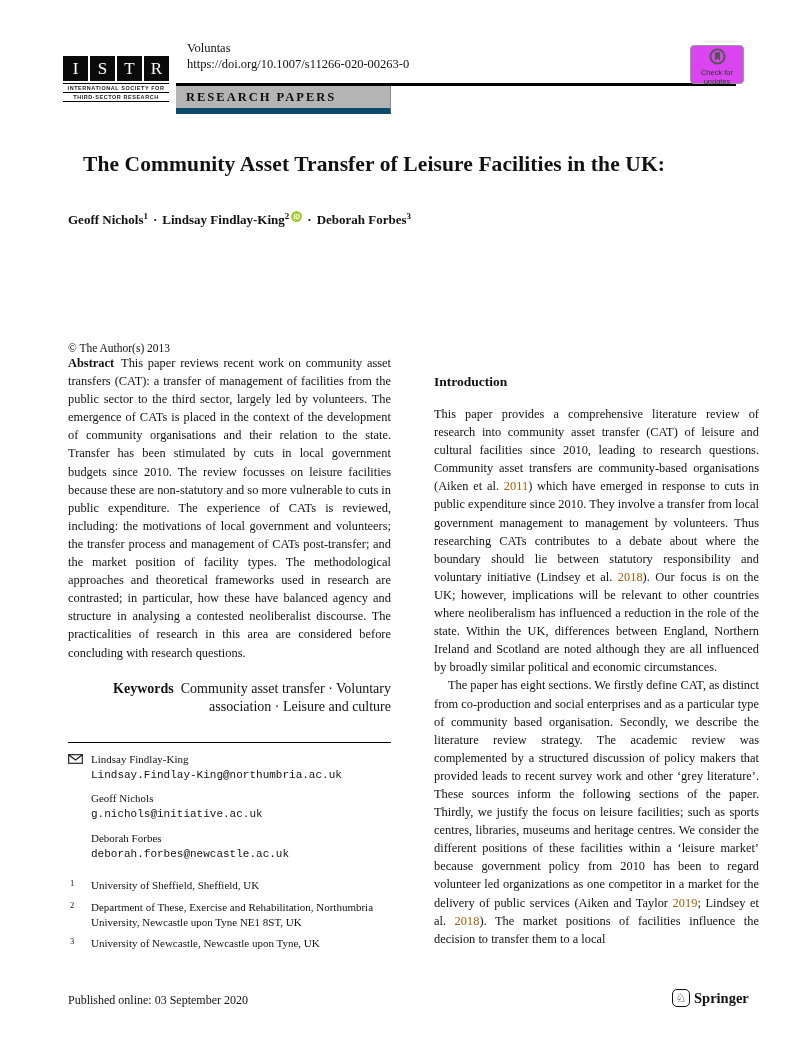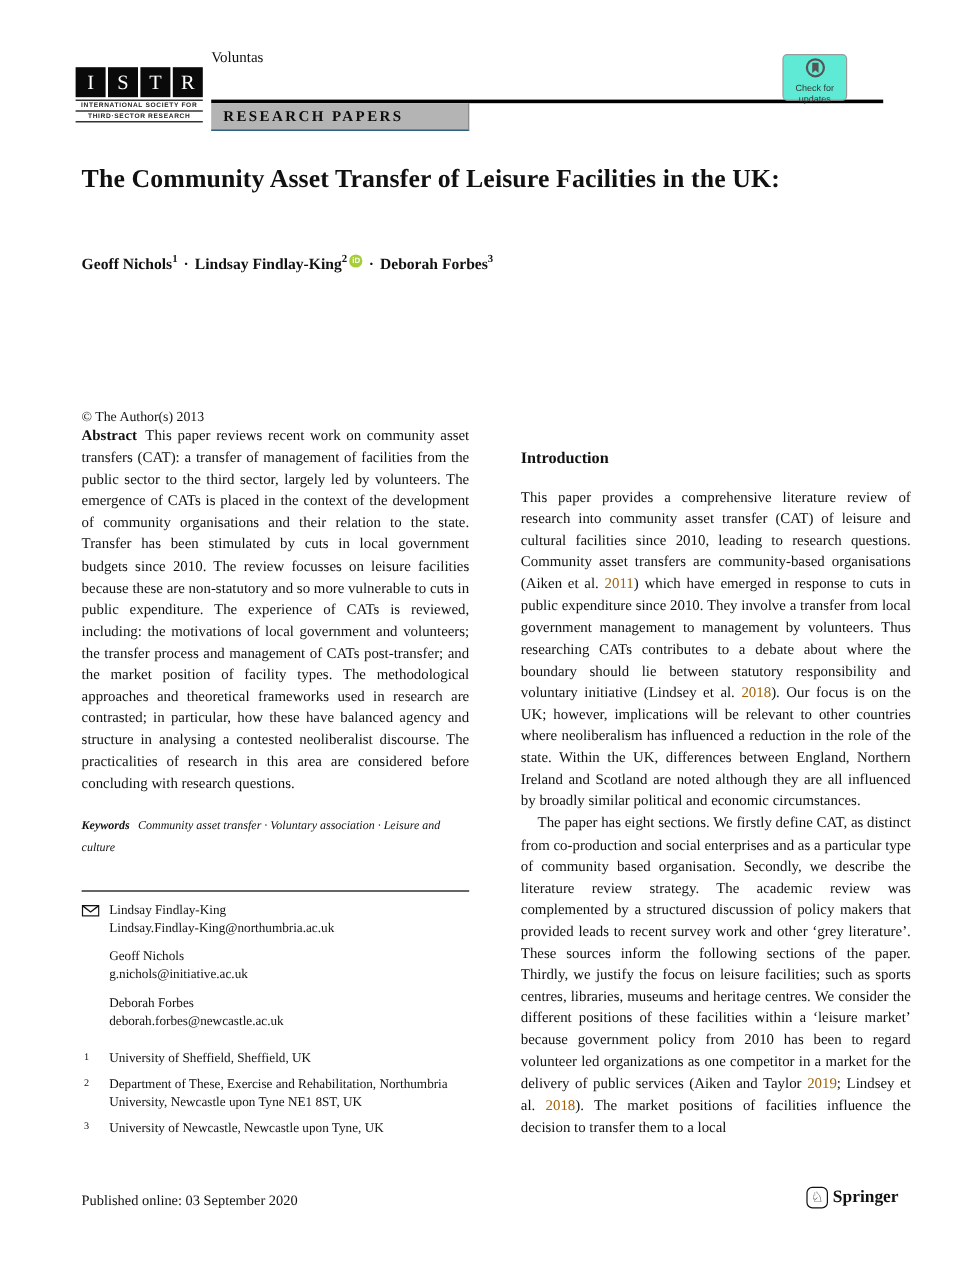--- a/index.html
+++ b/index.html
@@ -8,56 +8,56 @@
 
   
   .istr{position:absolute;left:63px;top:56px;width:106px;}
   .istr-squares{display:flex;gap:2px;}
   .istr-sq{width:25px;height:25px;background:#0a0a0a;color:#fff;display:flex;
            align-items:center;justify-content:center;font-size:17px;font-family:"Liberation Serif",serif;}
   .istr-sub{margin-top:2px;border-top:1.5px solid #000;}
   .istr-sub-row{border-bottom:1.5px solid #000;font-family:"Liberation Sans",sans-serif;
                 font-size:5.5px;font-weight:700;letter-spacing:0.55px;text-align:center;
                 padding:1px 0;color:#222;white-space:nowrap;}
-  .jblock{position:absolute;left:176px;top:41px;font-size:12.5px;line-height:1.25;}
+  .jblock{position:absolute;left:187px;top:41px;font-size:12.5px;line-height:1.25;}
   .journal-name{display:block;}
   .doi{display:block;color:#111;text-decoration:none;}
   .header-rule{position:absolute;left:176px;top:83px;width:560px;height:2.5px;background:#000;}
   .banner{position:absolute;left:176px;top:86px;width:214px;height:22px;background:#b4b4b4;
-          border-right:1px solid #8a8a8a;border-bottom:1px solid #0c4a6e;}
+          border-right:1px solid #8a8a8a;border-bottom:6px solid #0c4a6e;}
   .banner span{display:block;font-weight:700;font-size:12.5px;letter-spacing:2px;
                padding-left:10px;line-height:22px;color:#0d0d0d;}
-  .check-badge{position:absolute;left:652px;top:45px;width:52px;height:37px;background:#5eead4;
+  .check-badge{position:absolute;left:690px;top:45px;width:52px;height:37px;background:#d946ef;
                border:1px solid #9a9a9a;border-radius:4px;text-align:center;cursor:pointer;}
   .check-badge svg{margin-top:2px;}
   .check-badge .cb-text{font-family:"Liberation Sans",sans-serif;font-size:7.5px;line-height:1.15;color:#333;}
 
   
   .title{position:absolute;left:68px;top:136px;width:680px;font-size:21.5px;font-weight:700;
-         line-height:1.28;margin:0;letter-spacing:0.1px;}
+         line-height:1.28;margin:15px;letter-spacing:0.1px;}
   .authors{position:absolute;left:68px;top:211px;font-size:13px;font-weight:700;}
   .authors sup{font-size:9px;}
   .dot-sep::before{content:"\00b7";font-weight:700;margin:0 5px;}
   .orcid{display:inline-block;width:11px;height:11px;border-radius:50%;background:#a6ce39;
          color:#fff;font-family:"Liberation Sans",sans-serif;font-size:6.5px;font-weight:700;
          text-align:center;line-height:11px;vertical-align:super;margin-left:2px;cursor:pointer;}
 
   
   .col-left{position:absolute;left:68px;top:342px;width:323px;}
   .col-right{position:absolute;left:434px;top:374px;width:325px;}
   .copyright{font-size:11.5px;margin:0;}
   .para{font-size:12.4px;line-height:18.1px;text-align:justify;margin:0;}
   .abstract{}
   .inline-label{font-weight:700;margin-right:7px;}
-  .keywords{margin-top:18px;font-size:10px;line-height:18.1px;text-align:left;font-style:italic;}
+  .keywords{margin-top:18px;font-size:14px;line-height:18.1px;text-align:right;}
   .corr-rule{margin-top:26px;border:none;border-top:1.5px solid #000;width:100%;}
   .corr-block{margin-top:9px;font-size:11px;line-height:1.35;}
   .corr-entry{position:relative;padding-left:23px;margin-bottom:9px;}
   .mail-icon{position:absolute;left:0;top:2px;}
-  .corr-email{color:#111;text-decoration:none;cursor:pointer;}
+  .corr-email{color:#111;text-decoration:none;cursor:pointer;font-family:Liberation Mono, monospace;}
   .affils{margin-top:16px;font-size:11px;line-height:1.35;}
   .affil{position:relative;padding-left:23px;margin-bottom:7px;}
   .affil sup{position:absolute;left:2px;top:0;font-size:8.5px;}
 
   .intro-heading{font-size:13.5px;font-weight:700;margin:0 0 15px 0;}
   .indent{text-indent:14px;}
   .cite{color:#a16207;cursor:pointer;}
 
   
   .published{position:absolute;left:68px;top:993px;font-size:12px;}
@@ -80,20 +80,21 @@
       <span class="istr-sq">R</span>
     </div>
     <div class="istr-sub">
       <div class="istr-sub-row">INTERNATIONAL SOCIETY FOR</div>
       <div class="istr-sub-row">THIRD·SECTOR RESEARCH</div>
     </div>
   </div>
 
   <div class="jblock">
     <span class="journal-name">Voluntas</span>
+    <a class="doi">https://doi.org/10.1007/s11266-020-00263-0</a>
   </div>
 
   <div class="header-rule"></div>
 
   <div class="banner">
     <span>RESEARCH PAPERS</span>
   </div>
 
   <div class="check-badge">
     <svg width="17" height="17" viewBox="0 0 18 18">

